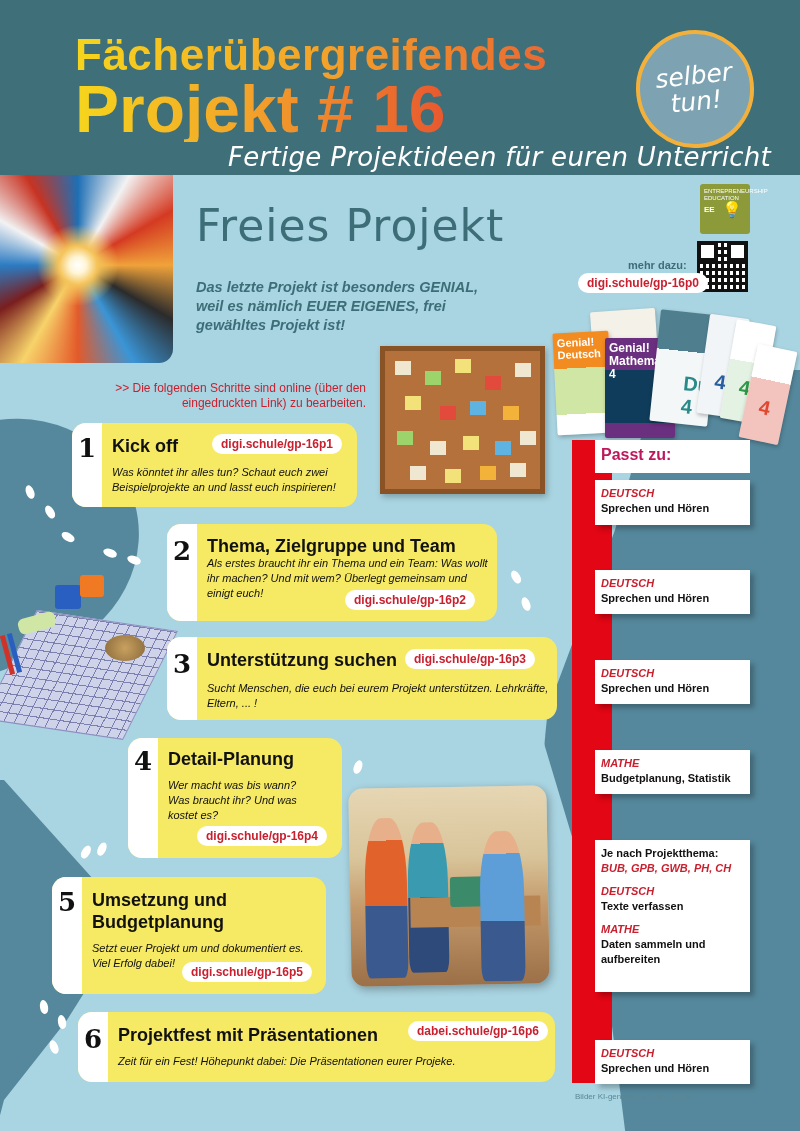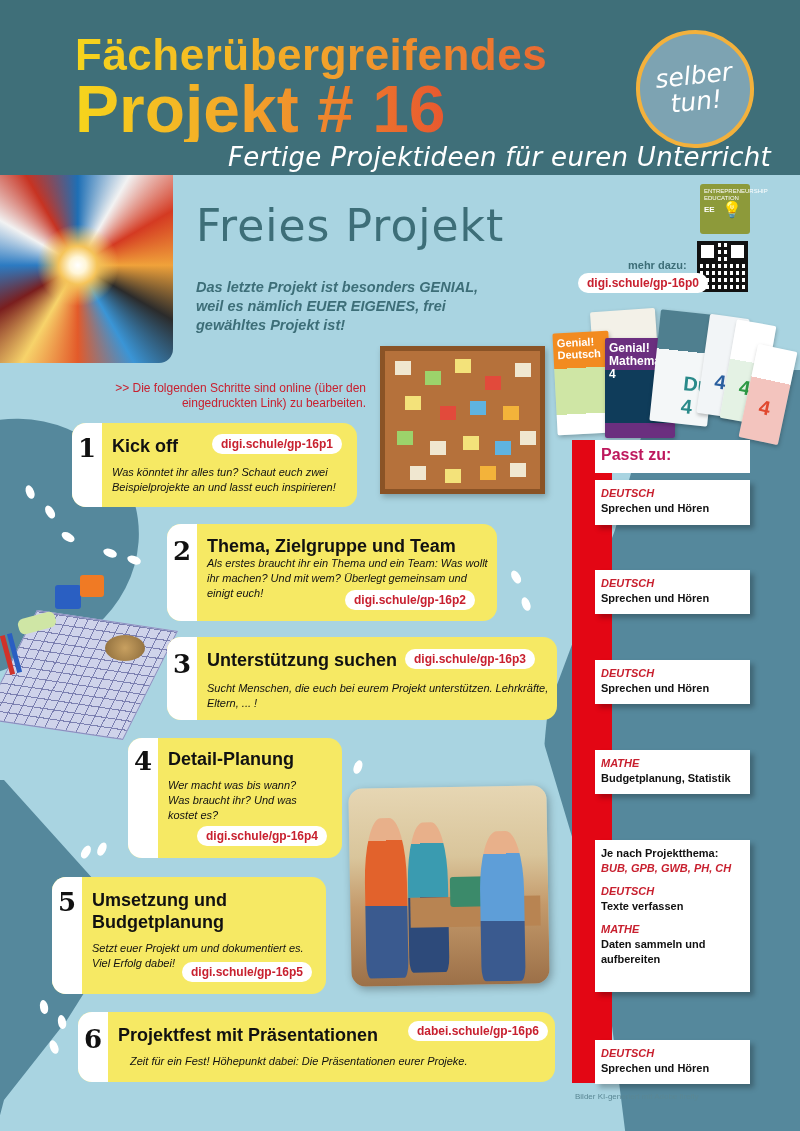--- a/index.html
+++ b/index.html
@@ -185,21 +185,21 @@
       <p style="margin-top:8px;">Setzt euer Projekt um und dokumentiert es. Viel Erfolg dabei!</p>
       <span class="link-pill" style="left:100px;top:85px;">digi.schule/gp-16p5</span>
     </div>
   </div>
 
   <div class="step" style="left:78px;top:1012px;width:477px;height:70px;">
     <div class="num" style="padding-top:12px;">6</div>
     <div class="body">
       <h3 style="margin-top:6px;">Projektfest mit Präsentationen</h3>
       <span class="link-pill" style="left:300px;top:9px;">dabei.schule/gp-16p6</span>
-      <p style="margin-top:8px;margin-left:12px;">Zeit für ein Fest! Höhepunkt dabei: Die Präsentationen eurer Projeke.</p>
+      <p style="margin-top:8px;">Zeit für ein Fest! Höhepunkt dabei: Die Präsentationen eurer Projeke.</p>
     </div>
   </div>
 
   <div class="team-img">
     <div class="person" style="left:15px;top:30px;width:42px;height:160px;background:linear-gradient(180deg,#e8b08a 0 14%,#e2622c 14% 55%,#3a5a8f 55%);"></div>
     <div class="person" style="left:58px;top:35px;width:40px;height:150px;background:linear-gradient(180deg,#e8b08a 0 14%,#3a9bb0 14% 50%,#2d4a7a 50%);"></div>
     <div style="position:absolute;left:60px;top:110px;width:130px;height:30px;background:#b88452;"></div>
     <div style="position:absolute;left:100px;top:90px;width:40px;height:30px;background:#3b8a6a;border-radius:3px;"></div>
     <div class="person" style="left:130px;top:45px;width:44px;height:150px;background:linear-gradient(180deg,#e8b08a 0 15%,#5e9ed8 15% 60%,#3a5a8f 60%);"></div>
   </div>

